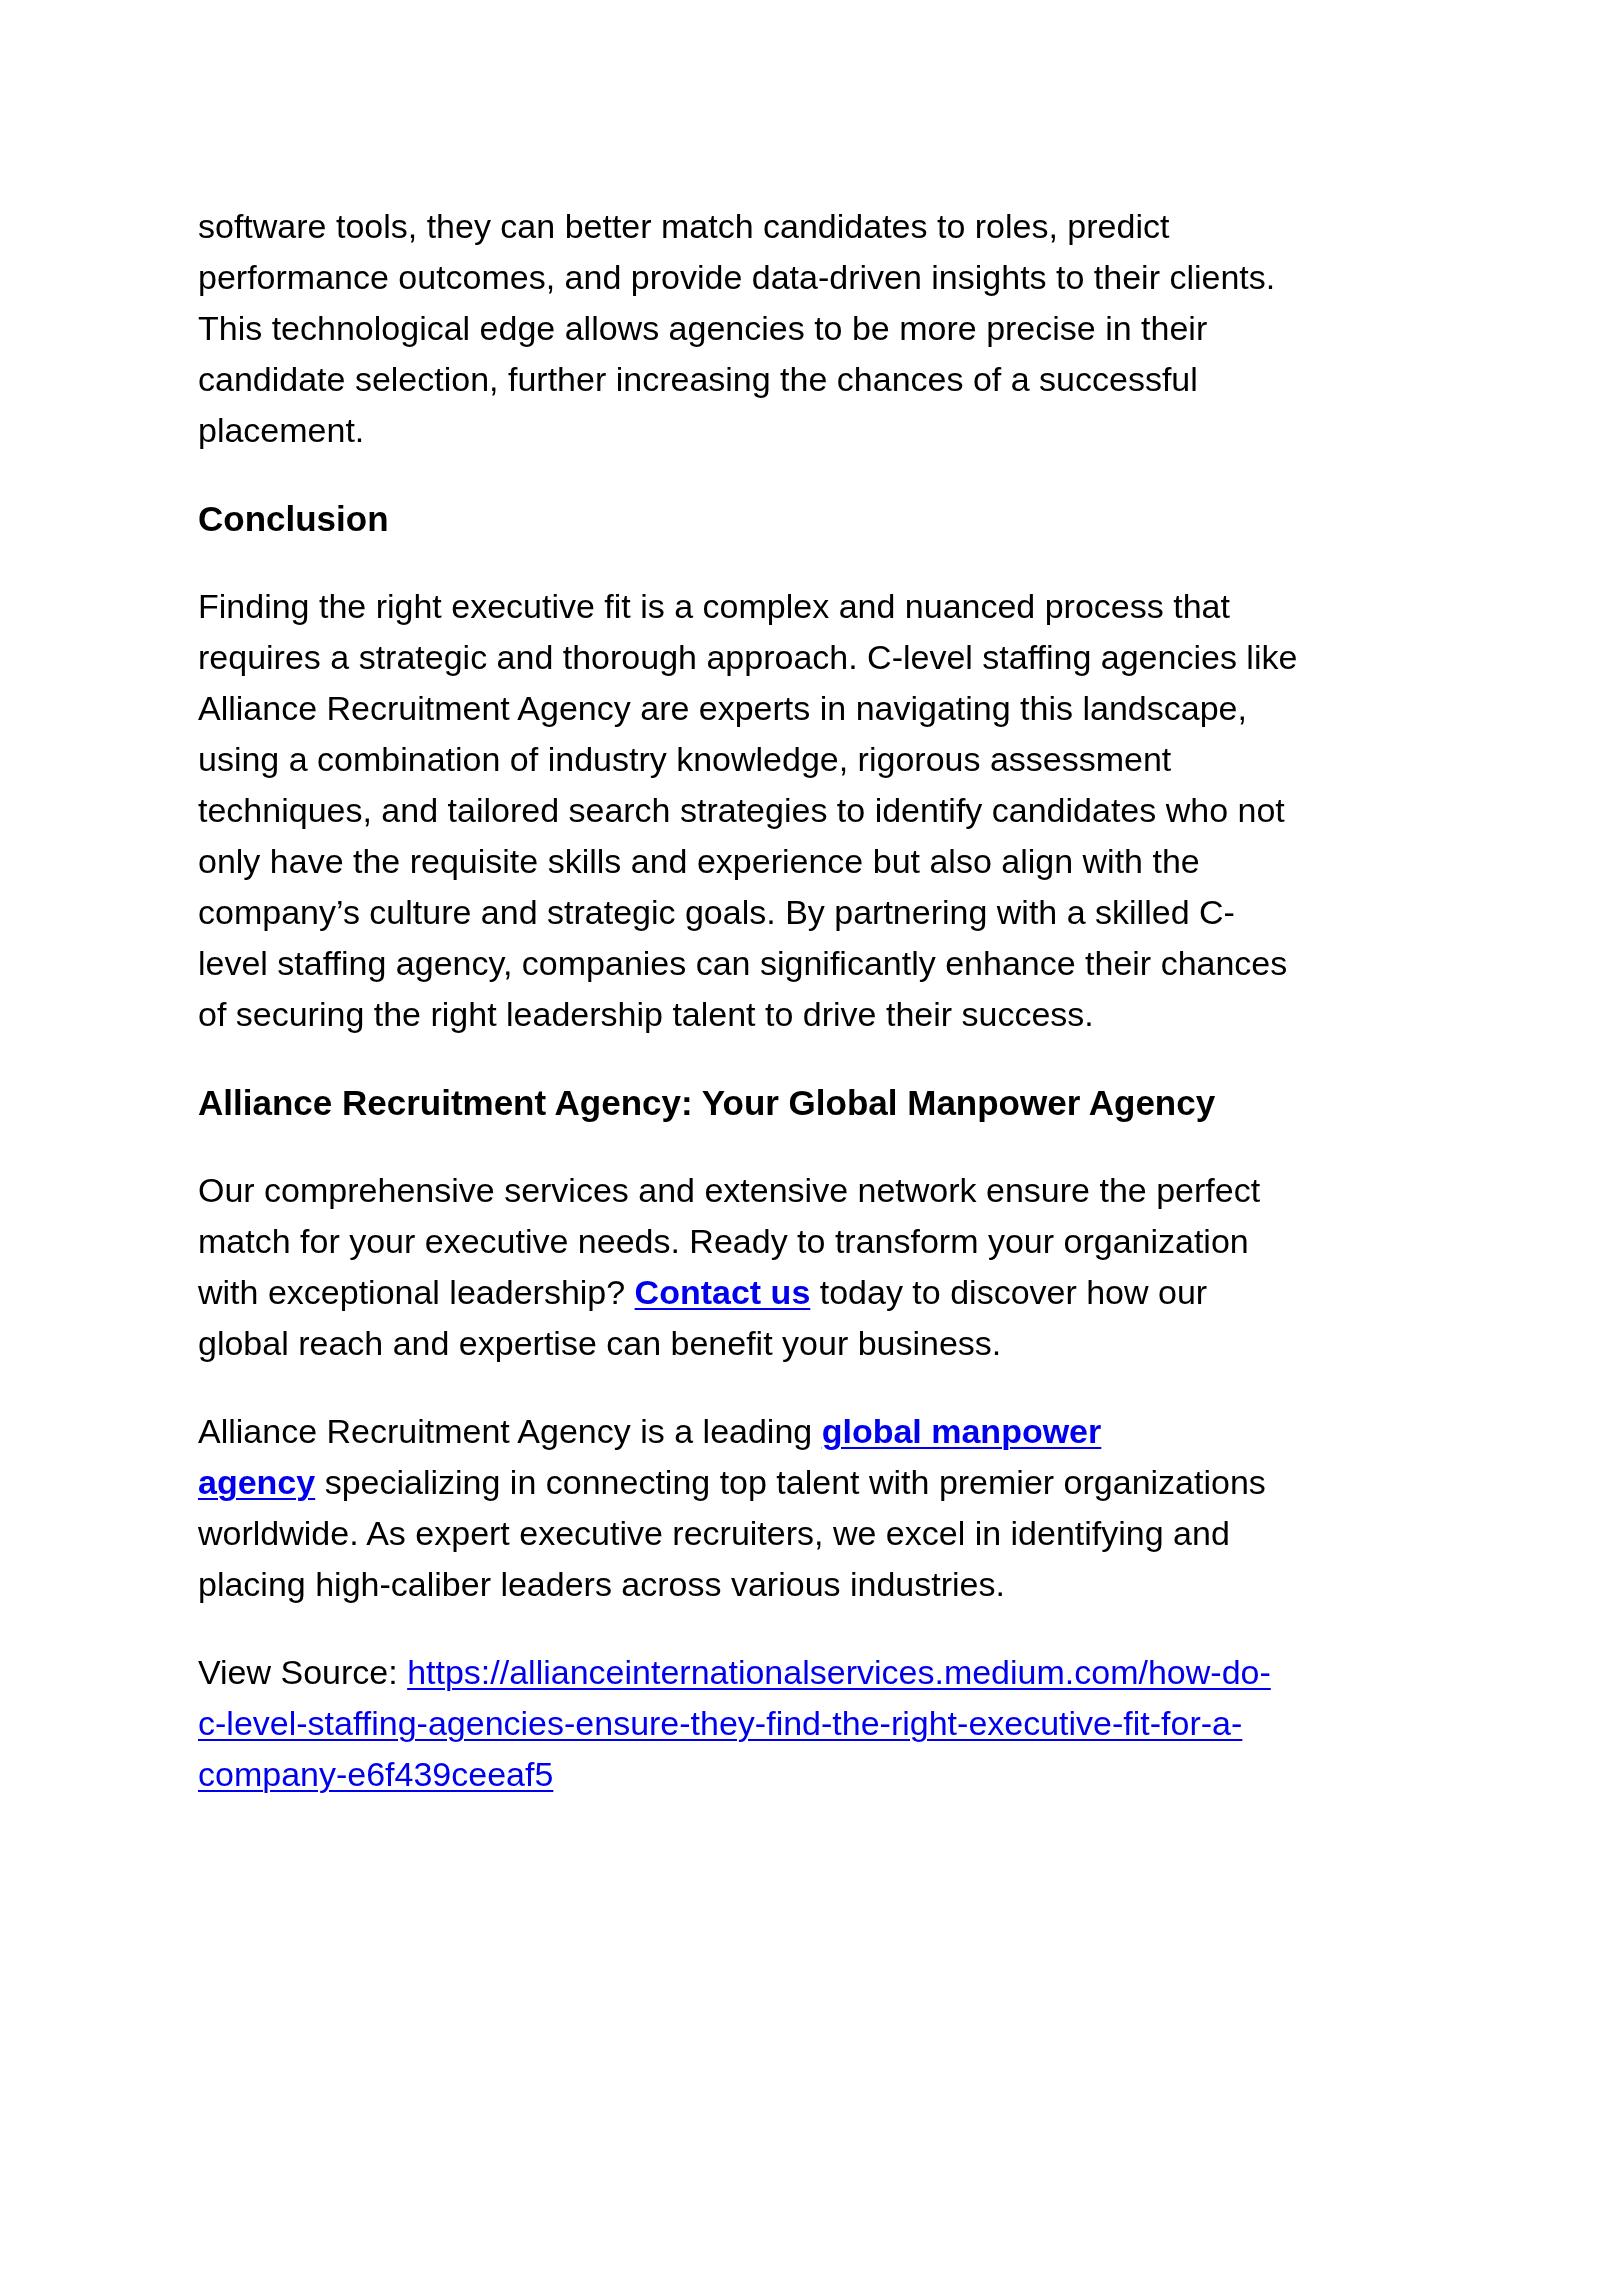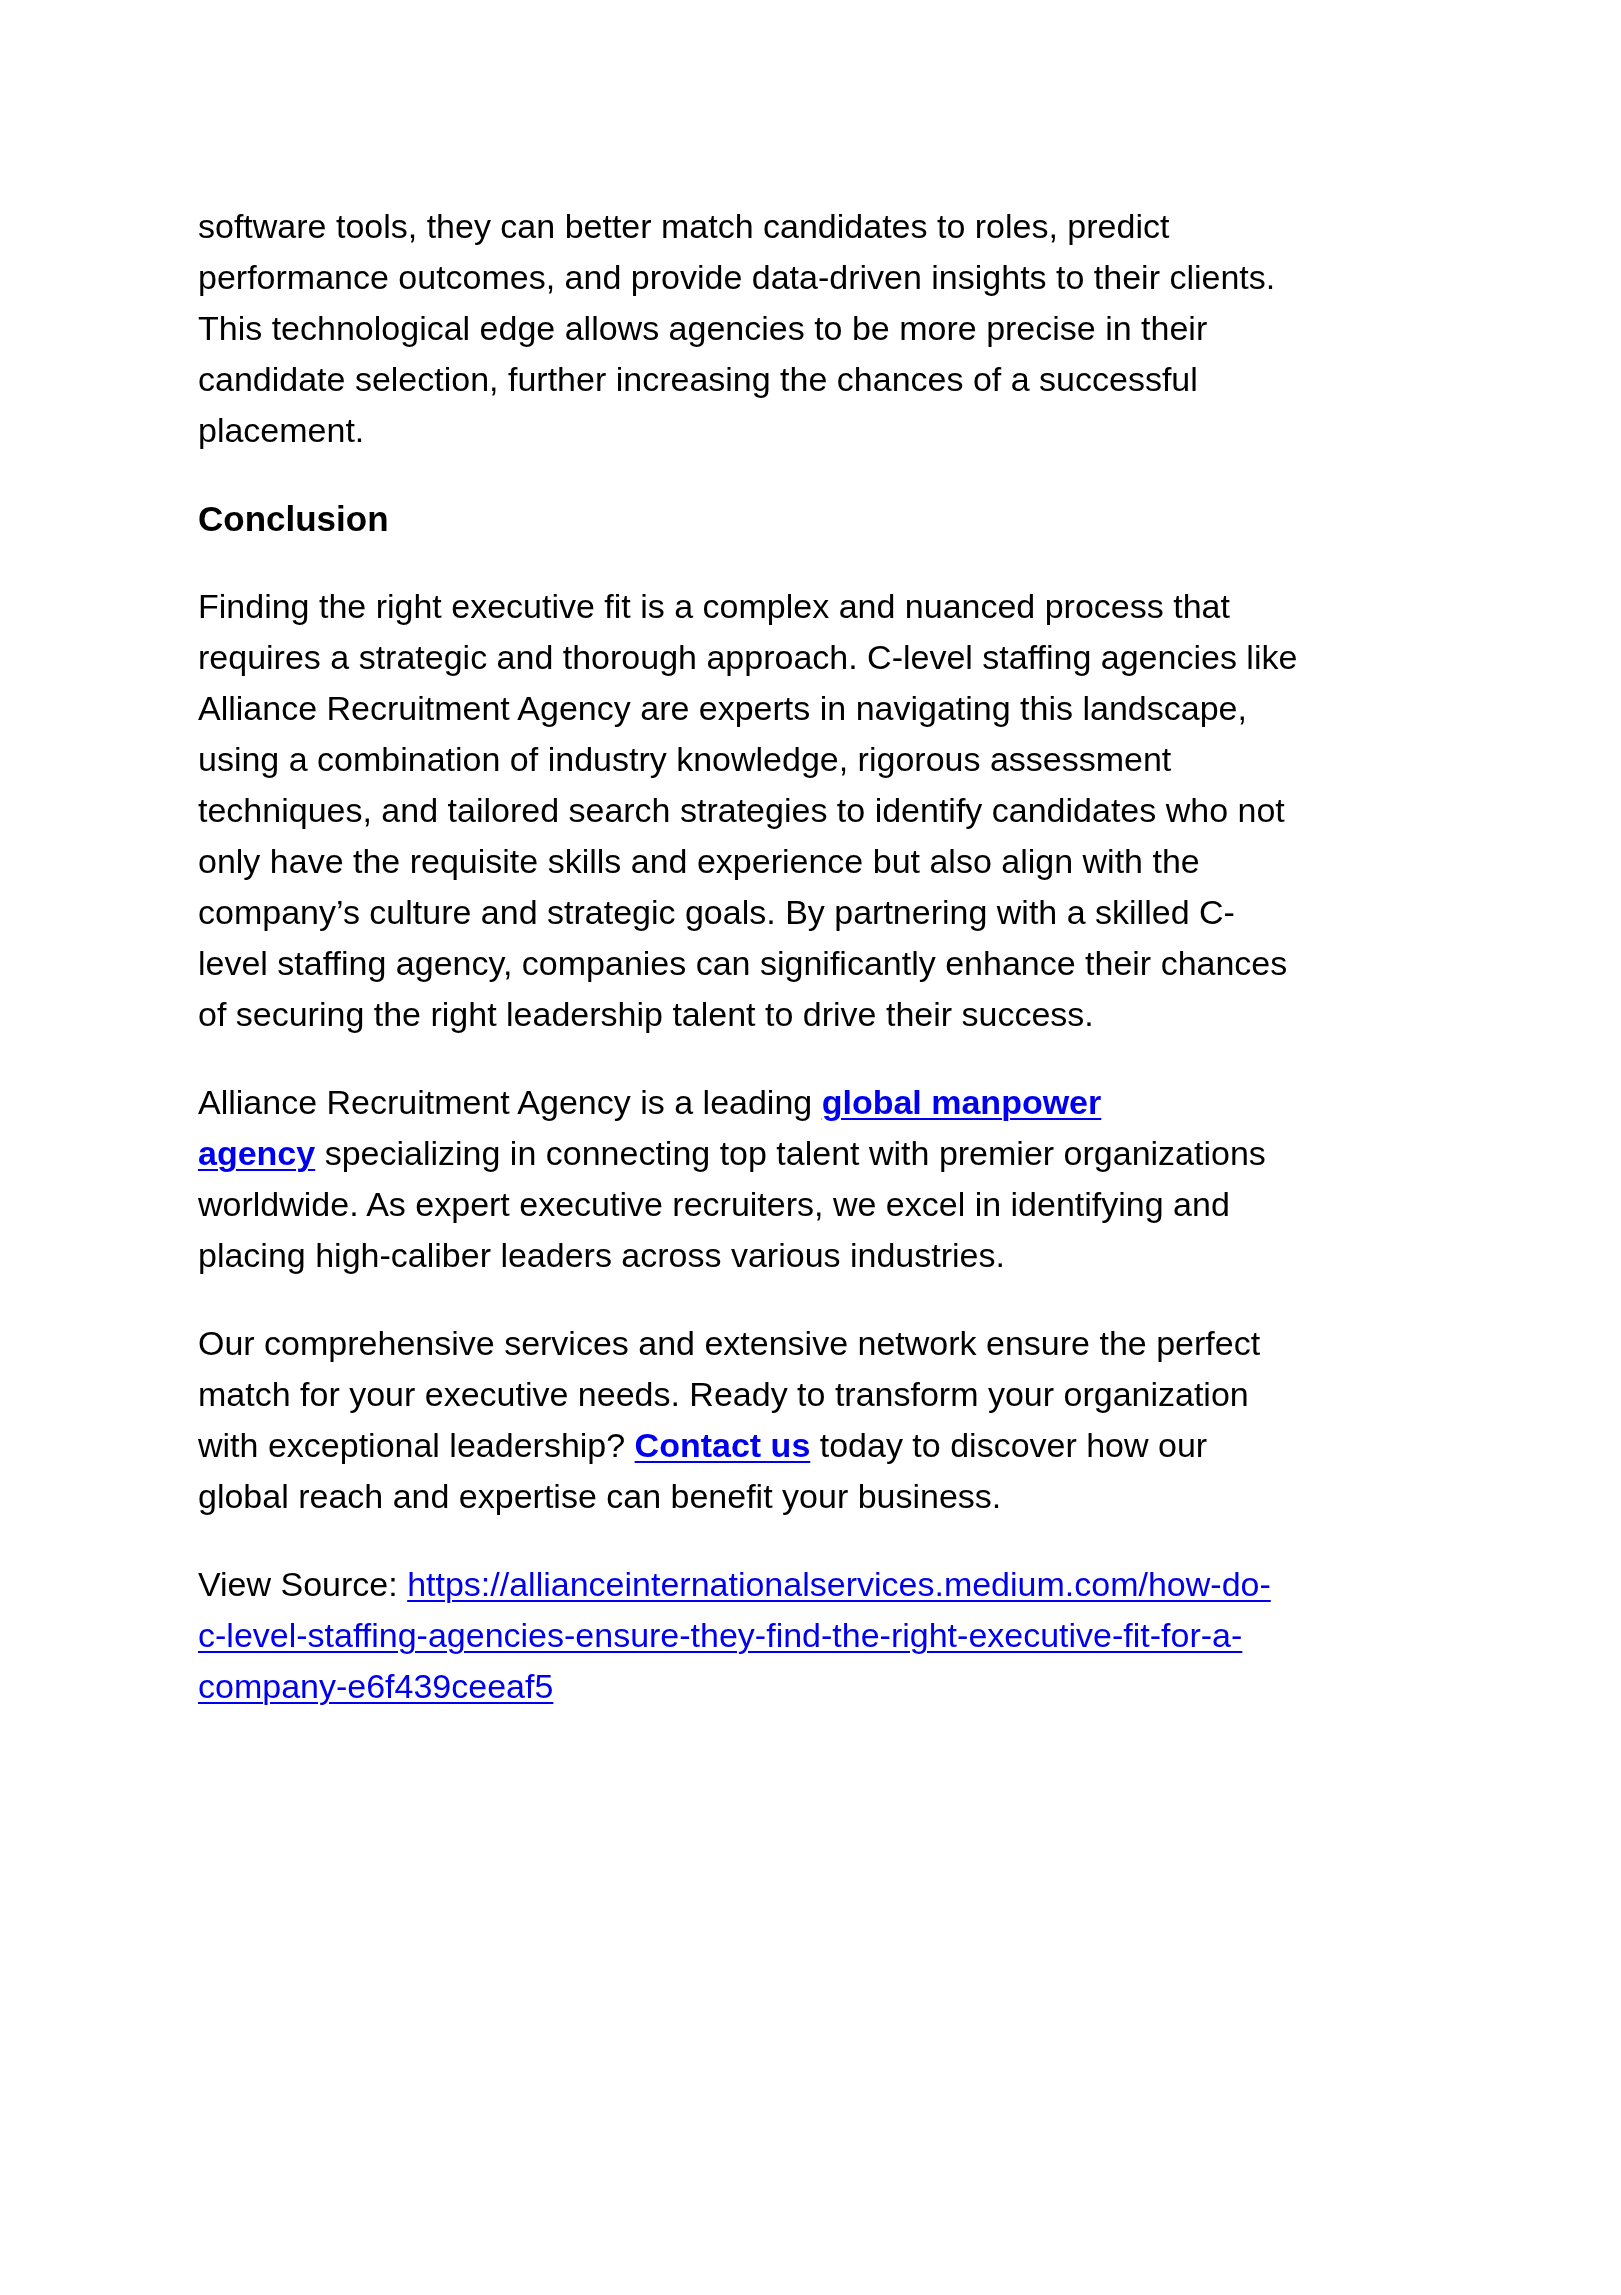--- a/index.html
+++ b/index.html
@@ -59,30 +59,31 @@
     <p class="body">Finding the right executive fit is a complex and nuanced process that
 requires a strategic and thorough approach. C-level staffing agencies like
 Alliance Recruitment Agency are experts in navigating this landscape,
 using a combination of industry knowledge, rigorous assessment
 techniques, and tailored search strategies to identify candidates who not
 only have the requisite skills and experience but also align with the
 company’s culture and strategic goals. By partnering with a skilled C-
 level staffing agency, companies can significantly enhance their chances
 of securing the right leadership talent to drive their success.</p>
 
+    <h2 class="heading">Alliance Recruitment Agency: Your Global Manpower Agency</h2>
+
+    <p class="body"><span>Our comprehensive services and extensive network ensure the perfect
+match for your executive needs. Ready to transform your organization
+with exceptional leadership? </span><a class="link bold">Contact us</a><span> today to discover how our
+global reach and expertise can benefit your business.</span></p>
 
     <p class="body"><span>Alliance Recruitment Agency is a leading </span><a class="link bold">global manpower
 agency</a><span> specializing in connecting top talent with premier organizations
 worldwide. As expert executive recruiters, we excel in identifying and
 placing high-caliber leaders across various industries.</span></p>
-
-    <p class="body"><span>Our comprehensive services and extensive network ensure the perfect
-match for your executive needs. Ready to transform your organization
-with exceptional leadership? </span><a class="link bold">Contact us</a><span> today to discover how our
-global reach and expertise can benefit your business.</span></p>
 
     <p class="body"><span>View Source: </span><a class="link">https://allianceinternationalservices.medium.com/how-do-
 c-level-staffing-agencies-ensure-they-find-the-right-executive-fit-for-a-
 company-e6f439ceeaf5</a></p>
 
   </div>
 </div>
 
 
 </body></html>

